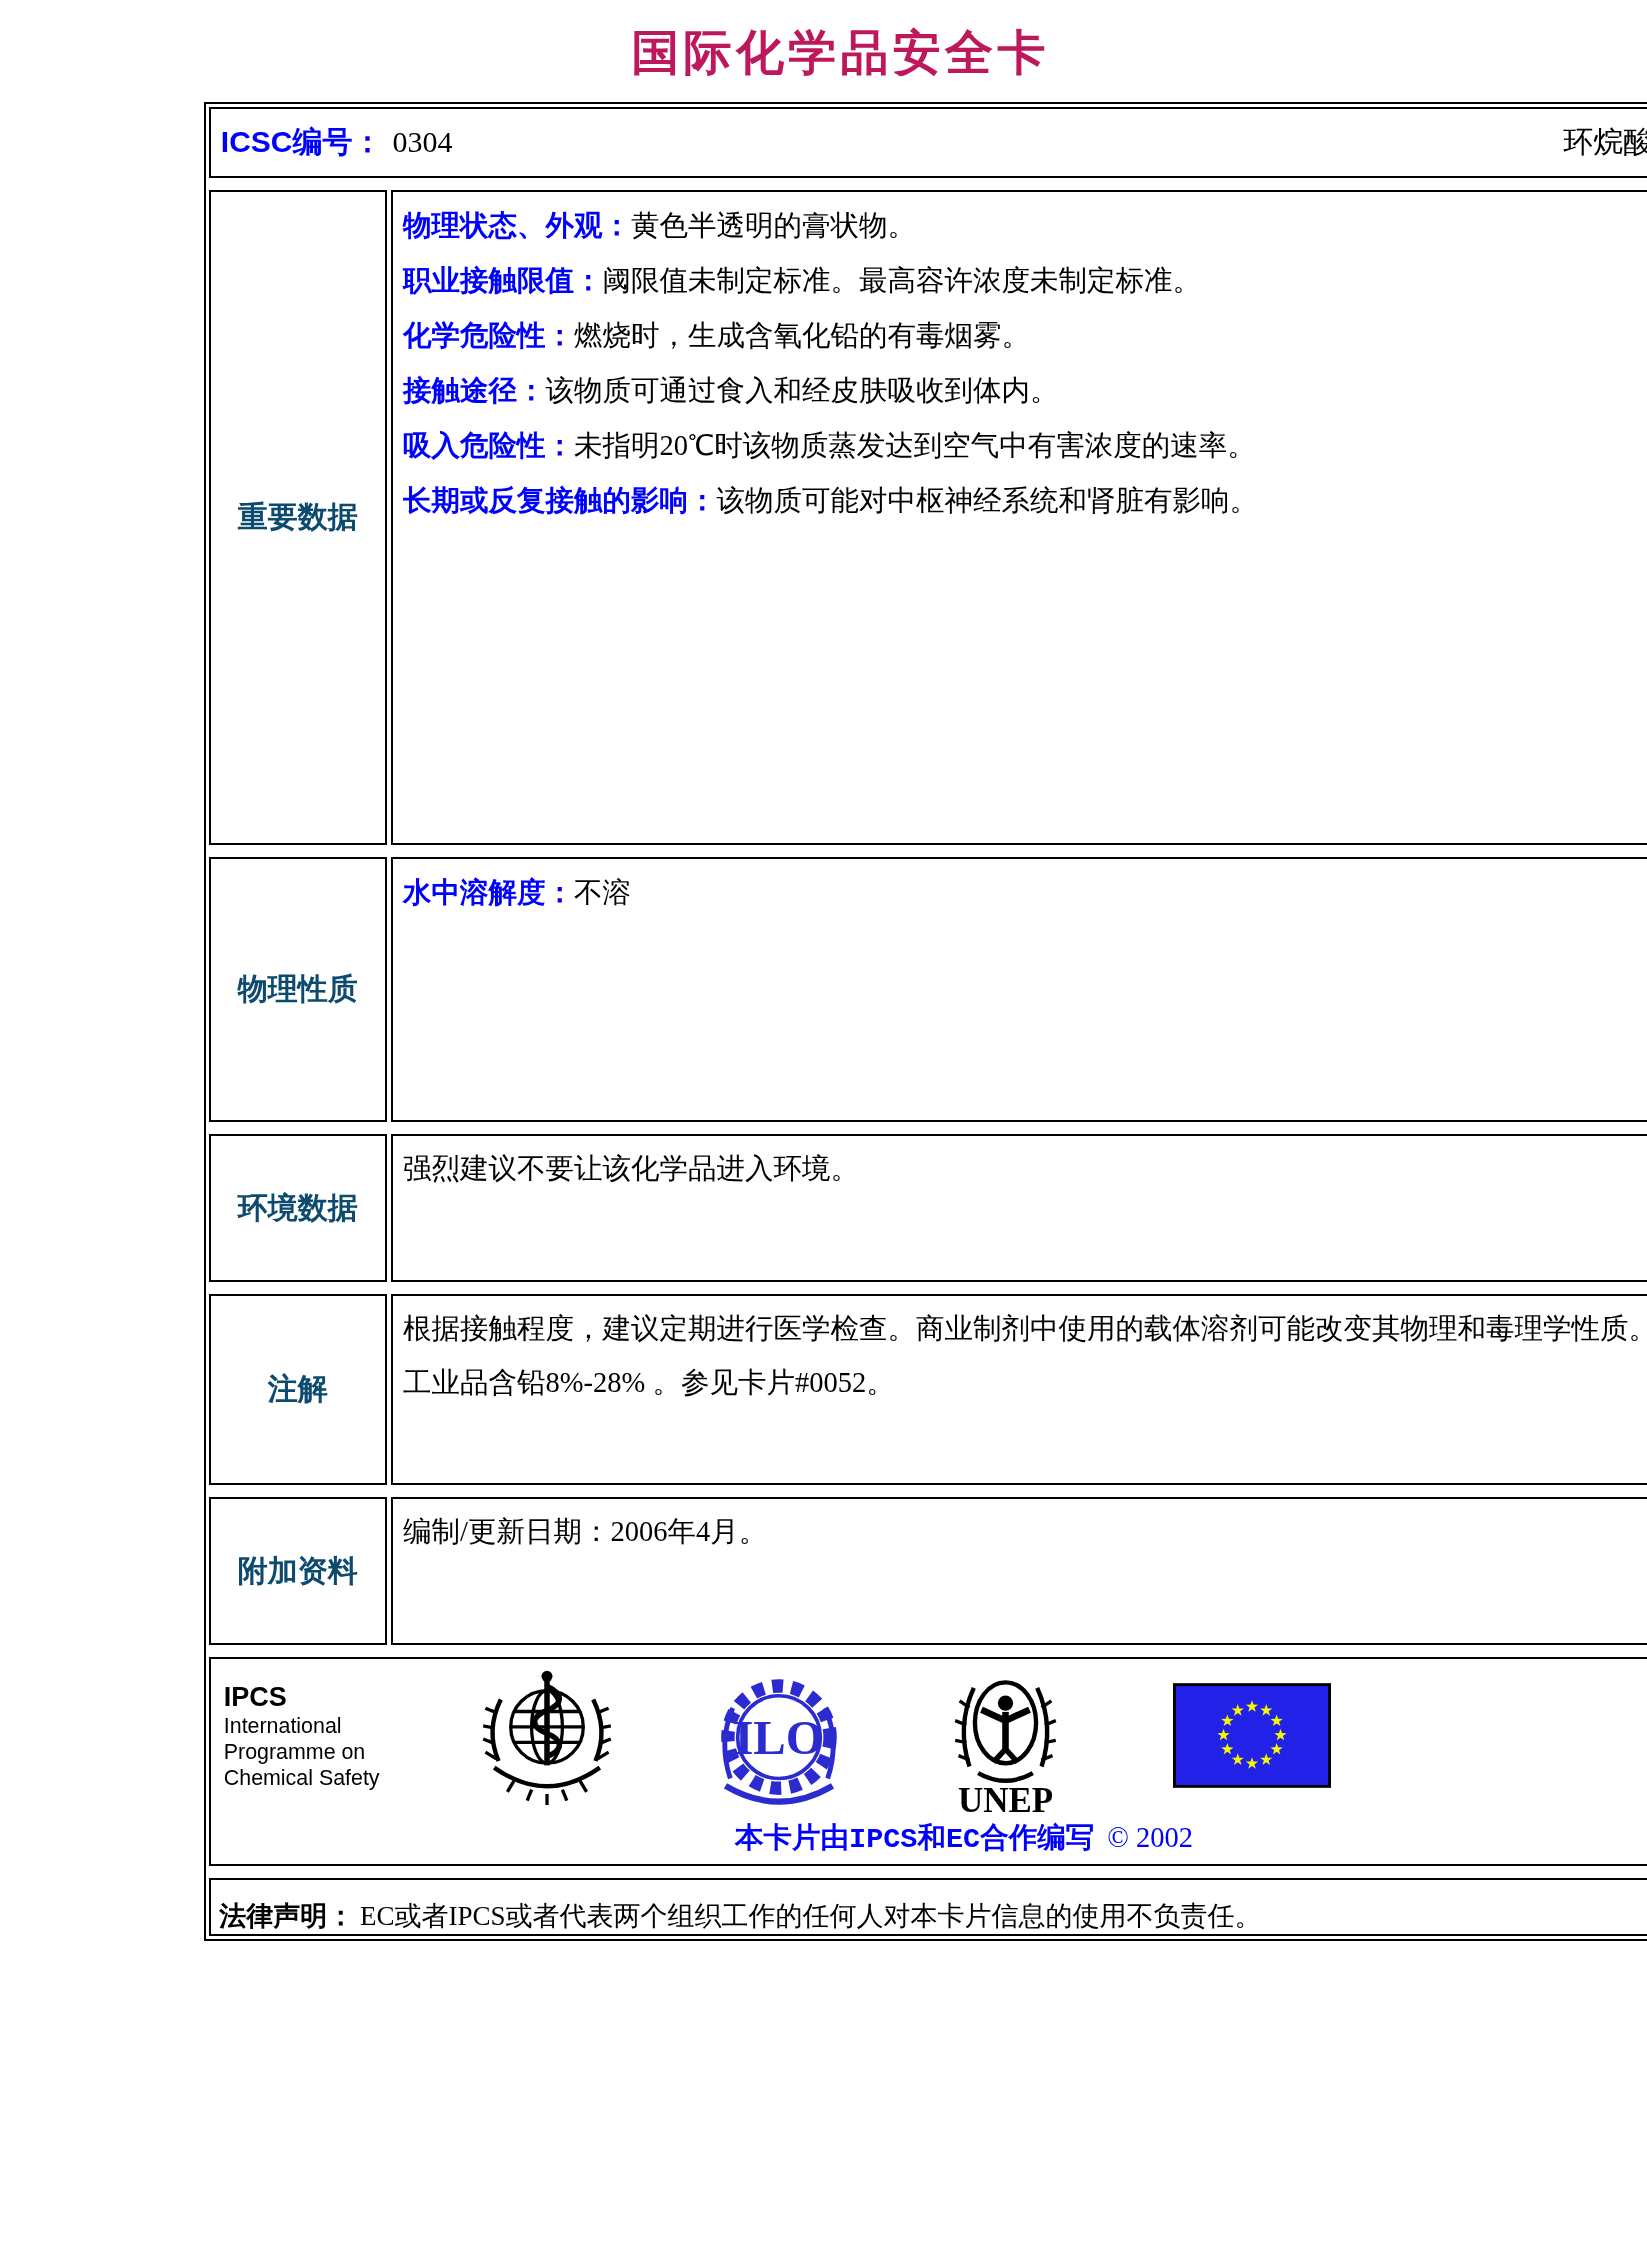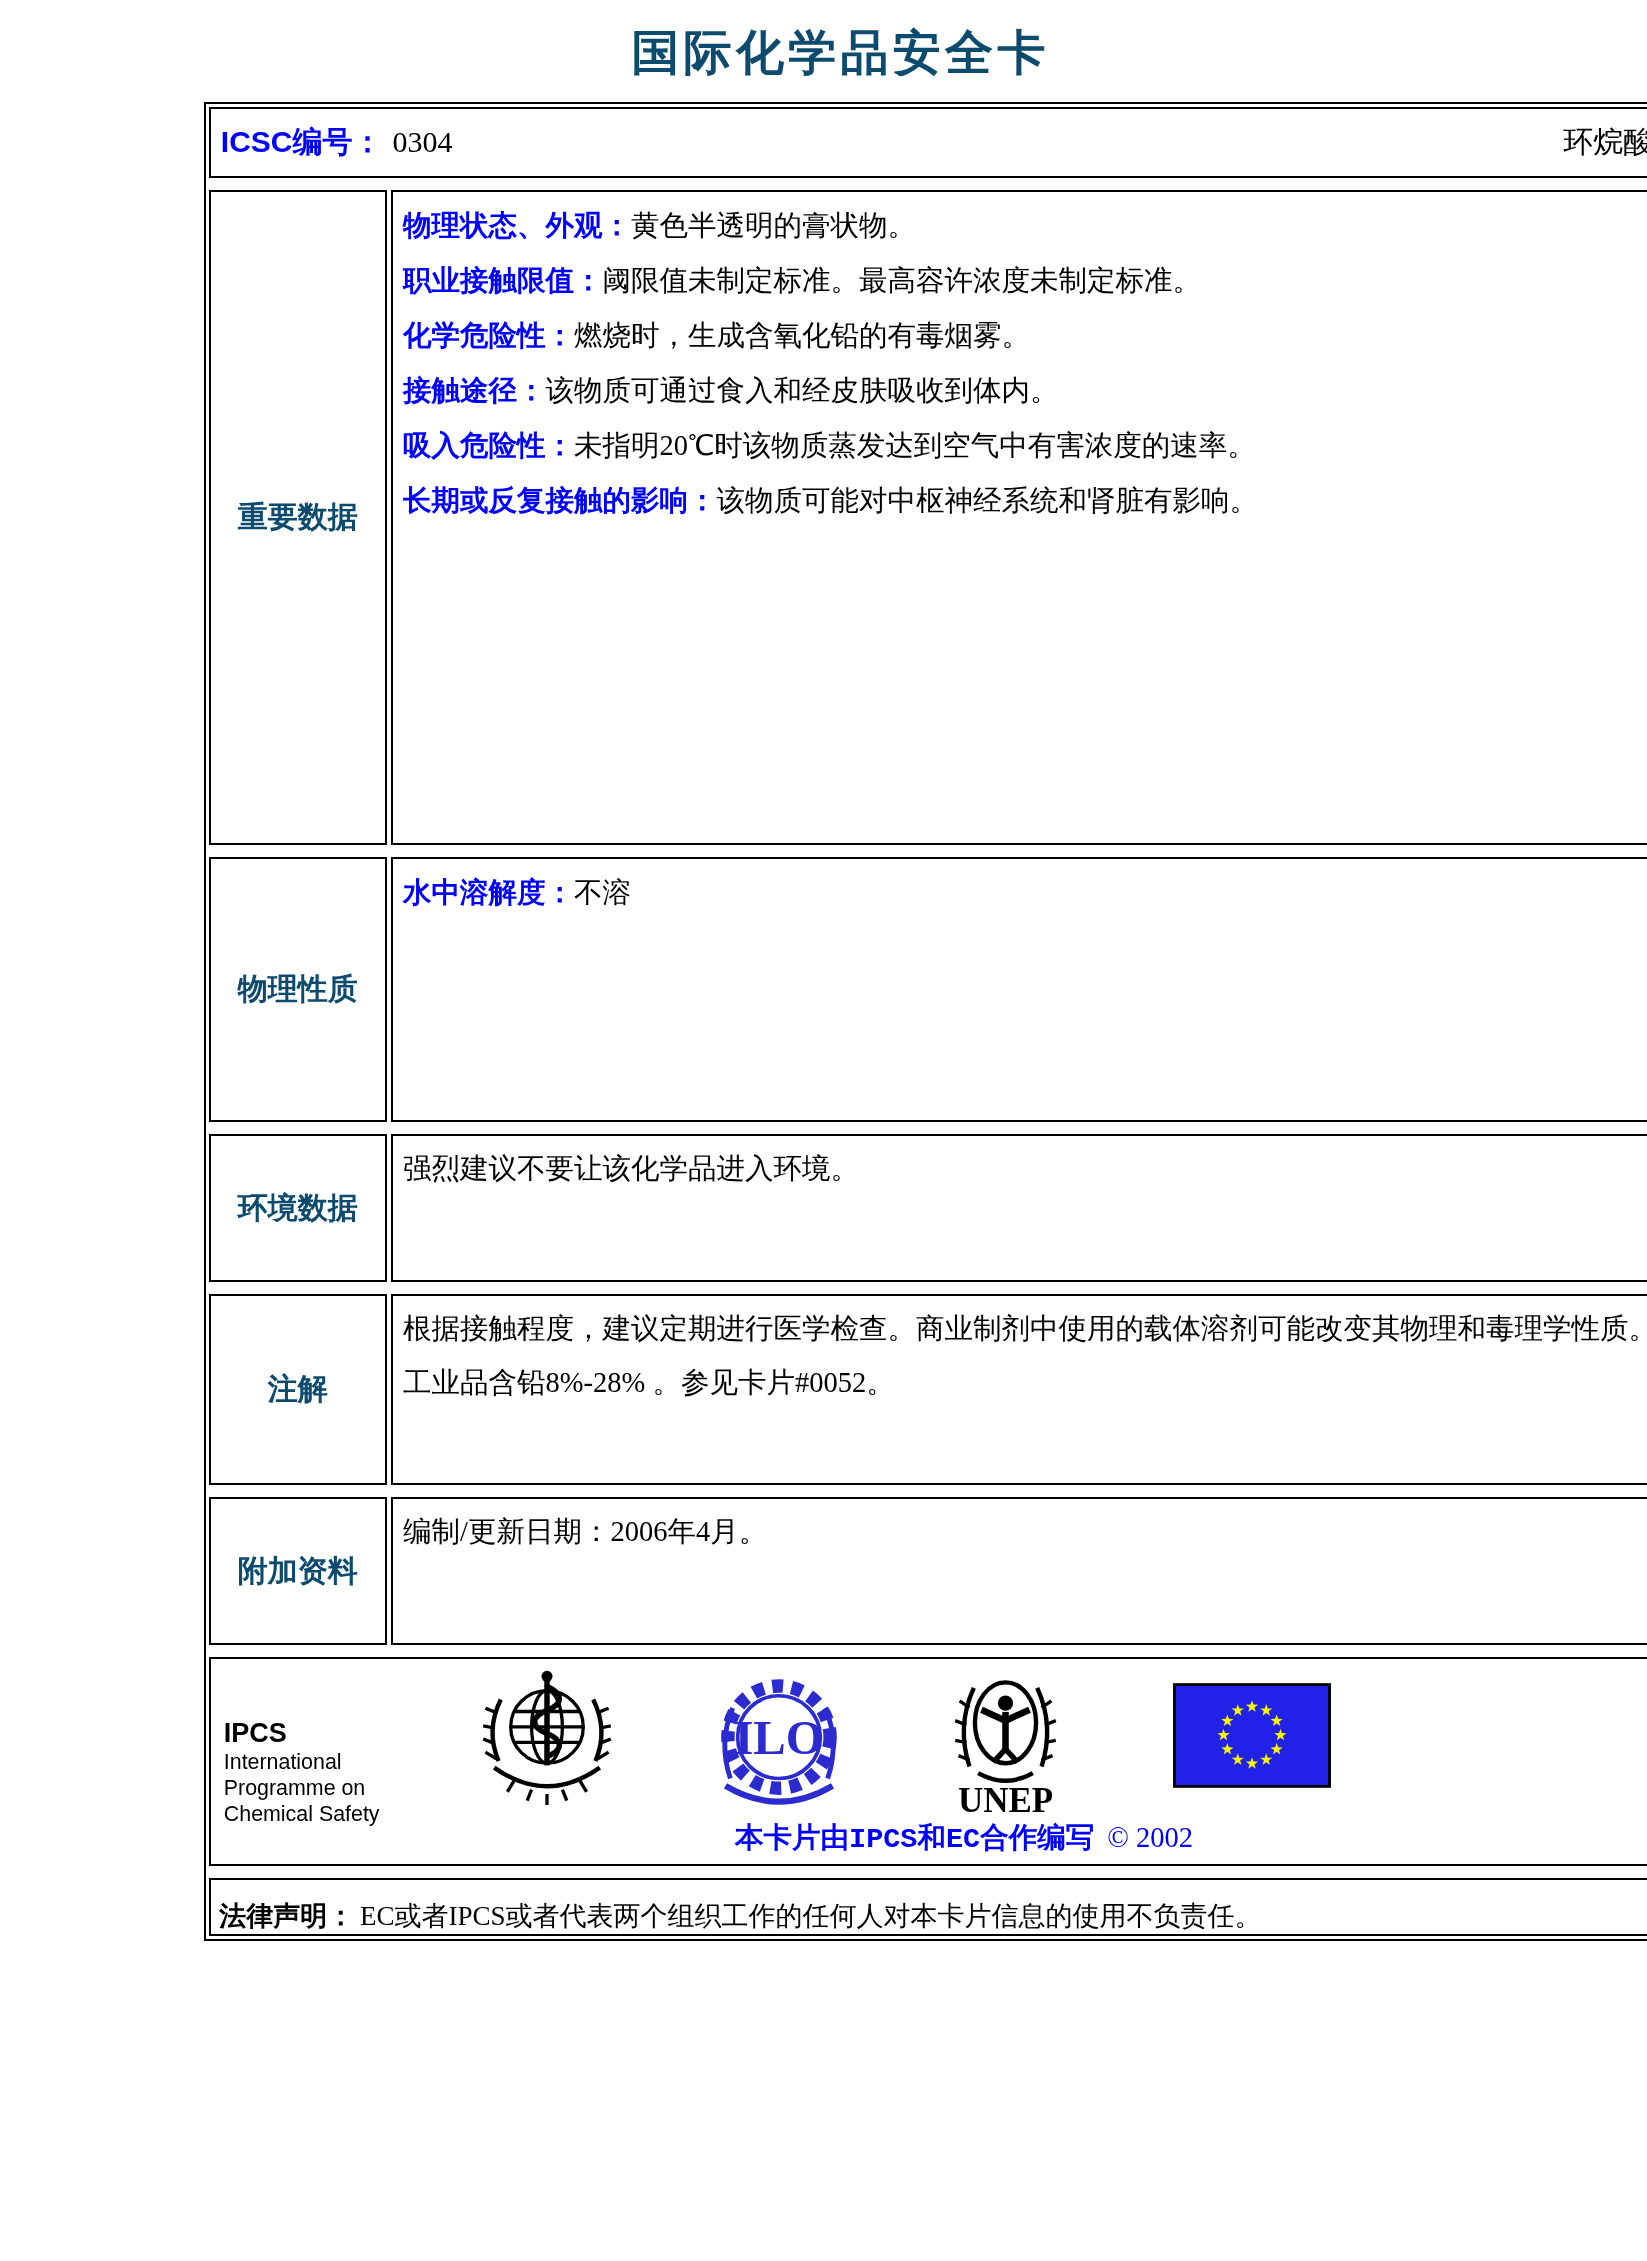--- a/index.html
+++ b/index.html
@@ -3,21 +3,21 @@
 <meta charset="utf-8">
 <style>
   html,body{margin:0;padding:0;}
   body{
     width:1648px;height:2261px;background:#ffffff;
     font-family:"Liberation Serif",serif;color:#000;
     position:relative;
   }
   .page-title{
     width:1273px;margin:21.4px 0 17px 204px;
-    text-align:center;color:#0c4a6e;font-weight:bold;
+    text-align:center;color:#be185d;font-weight:bold;
     font-size:48px;letter-spacing:4.3px;
     font-family:Liberation Sans, sans-serif;
   }
   .card{
     margin-left:204px;width:1496px;box-sizing:border-box;
     border:2.8px solid #000;padding:2.8px;
     display:flex;flex-direction:column;gap:12px;background:#fff;
   }
   .row{display:flex;gap:4.3px;}
   .cell{border:2.1px solid #000;box-sizing:border-box;background:#fff;}
@@ -42,21 +42,21 @@
   .r-notes{height:191px;}
   .r-add{height:148px;}
   .r-footer{height:209px;}
   .r-legal{height:58px;}
   .field .k{color:#0000ff;font-weight:bold;font-family:"Liberation Sans",sans-serif;}
   .field .v{color:#000;}
   
   .footer-cell{display:flex;flex-direction:column;padding:4.3px 13px 1.4px 13px;}
   .footer-top{display:flex;align-items:flex-start;height:151px;}
   .ipcs-block{flex:0 0 214px;font-family:"Liberation Sans",sans-serif;padding-top:18.5px;}
-  .ipcs-acronym{font-weight:bold;font-size:27px;line-height:31px;margin-top:36px;}
+  .ipcs-acronym{font-weight:bold;font-size:27px;line-height:31px;}
   .ipcs-line{font-size:21.4px;line-height:26px;}
   .logo{flex:0 0 auto;}
   .logo-who{margin-left:43px;margin-top:2.8px;}
   .logo-ilo{margin-left:93px;margin-top:5.7px;}
   .logo-unep{margin-left:93px;margin-top:2.8px;}
   .logo-eu{margin-left:107px;margin-top:20px;}
   .credit-line{
     text-align:center;margin-top:4.3px;font-size:28.5px;
     color:#0000ff;
   }

